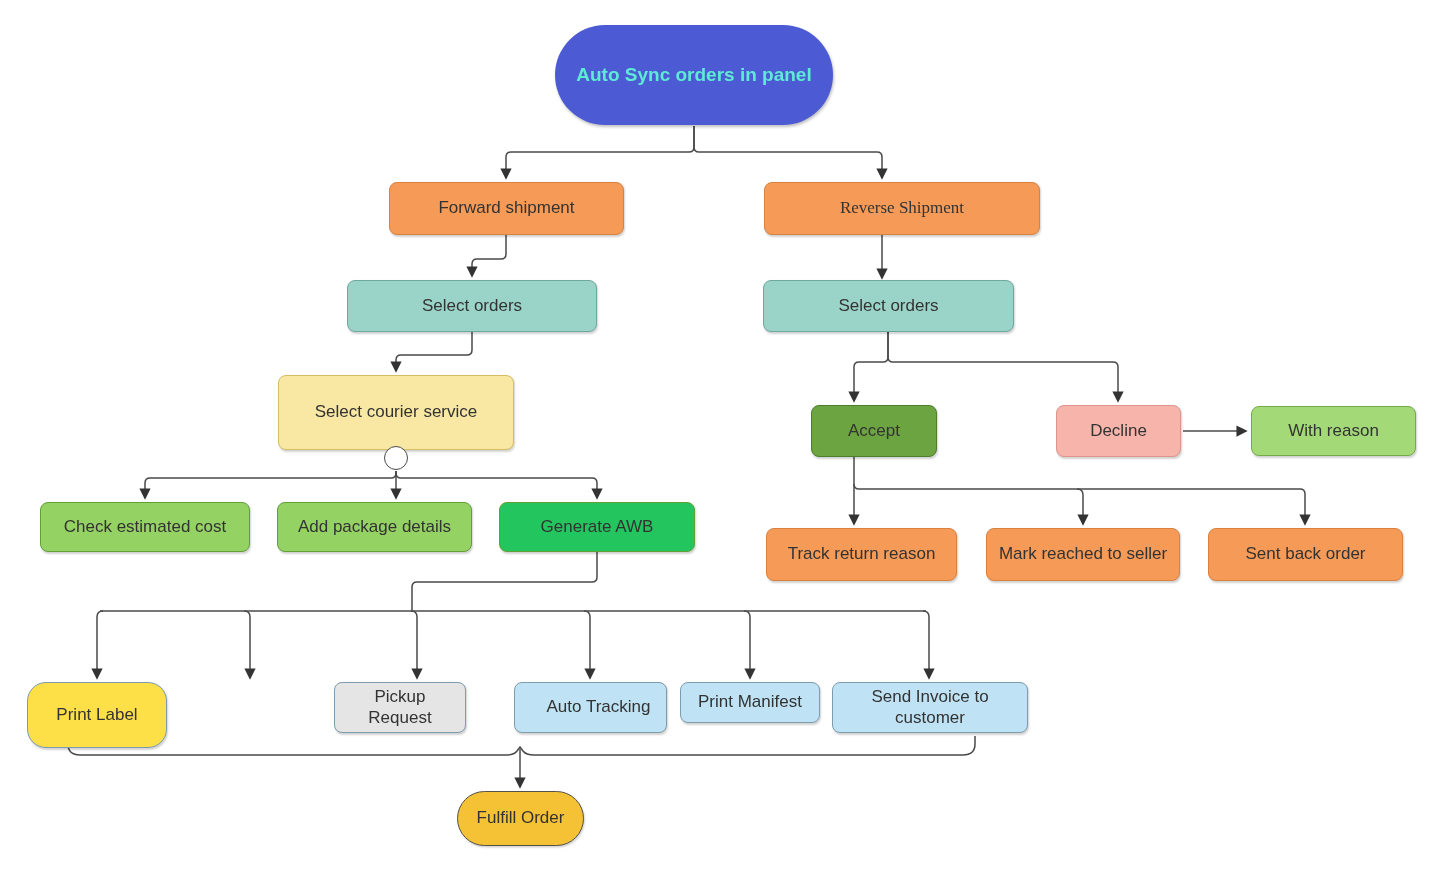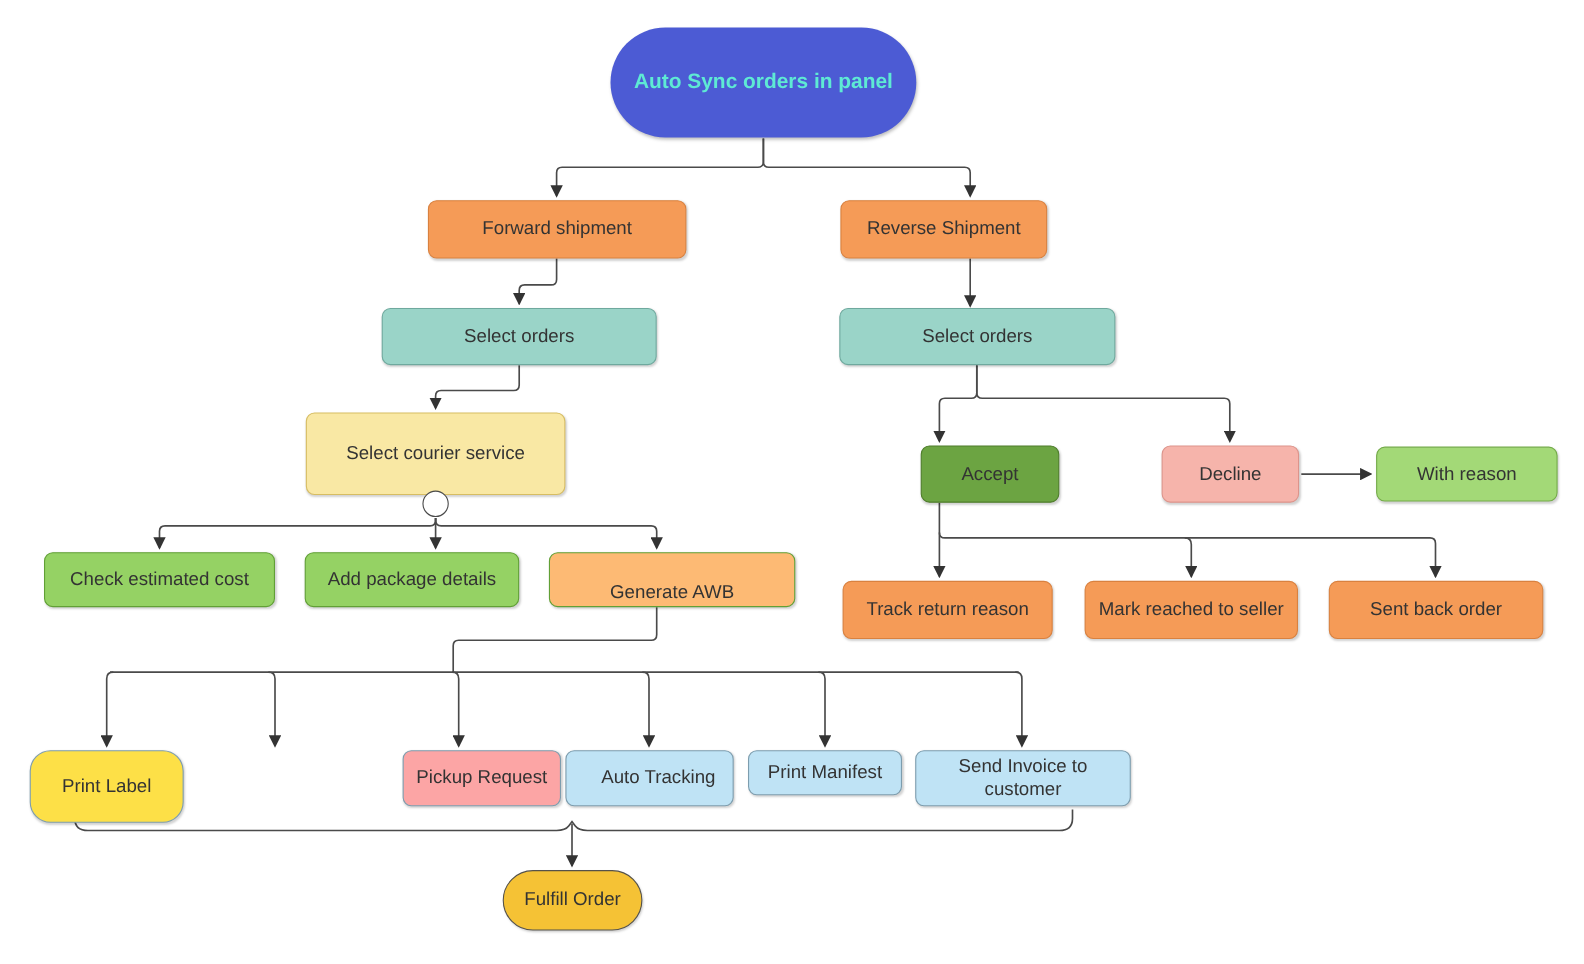--- a/index.html
+++ b/index.html
@@ -70,21 +70,21 @@
   </svg>
 
   <div class="node pill start" style="left: 555px; top: 25px; width: 278px; height: 100px; background-color: rgb(76, 91, 212); color: #5eead4;">
     <span>Auto Sync orders in panel</span>
   </div>
 
   <div class="node" style="left: 389px; top: 182px; width: 235px; height: 53px; background-color: rgb(245, 155, 87); border-color: rgb(217, 129, 63);">
     <span>Forward shipment</span>
   </div>
 
-  <div class="node" style="left: 764px; top: 182px; width: 188px; height: 53px; background-color: rgb(245, 155, 87); border-color: rgb(217, 129, 63);">
+  <div class="node" style="left: 764px; top: 182px; width: 276px; height: 53px; background-color: rgb(245, 155, 87); border-color: rgb(217, 129, 63); font-family: Liberation Serif, serif;">
     <span>Reverse Shipment</span>
   </div>
 
   <div class="node" style="left: 347px; top: 280px; width: 250px; height: 52px; background-color: rgb(154, 212, 200); border-color: rgb(111, 169, 158);">
     <span>Select orders</span>
   </div>
 
   <div class="node" style="left: 763px; top: 280px; width: 251px; height: 52px; background-color: rgb(154, 212, 200); border-color: rgb(111, 169, 158);">
     <span>Select orders</span>
   </div>
@@ -96,25 +96,25 @@
   <div class="junction" style="left:384px;top:446px;width:24px;height:24px"></div>
 
   <div class="node" style="left: 40px; top: 502px; width: 210px; height: 50px; background-color: rgb(149, 210, 100); border-color: rgb(97, 160, 54);">
     <span>Check estimated cost</span>
   </div>
 
   <div class="node" style="left: 277px; top: 502px; width: 195px; height: 50px; background-color: rgb(149, 210, 100); border-color: rgb(97, 160, 54);">
     <span>Add package details</span>
   </div>
 
-  <div class="node" style="left: 499px; top: 502px; width: 224px; height: 50px; background-color: #fdba74; border-color: rgb(97, 160, 54); align-items: flex-end;">
+  <div class="node" style="left: 499px; top: 502px; width: 196px; height: 50px; background-color: #22c55e; border-color: rgb(97, 160, 54);">
     <span>Generate AWB</span>
   </div>
 
-  <div class="node" style="left: 837px; top: 405px; width: 126px; height: 52px; background-color: rgb(108, 164, 66); border-color: rgb(78, 125, 43);">
+  <div class="node" style="left: 811px; top: 405px; width: 126px; height: 52px; background-color: rgb(108, 164, 66); border-color: rgb(78, 125, 43);">
     <span>Accept</span>
   </div>
 
   <div class="node" style="left: 1056px; top: 405px; width: 125px; height: 52px; background-color: rgb(246, 180, 171); border-color: rgb(221, 148, 139);">
     <span>Decline</span>
   </div>
 
   <div class="node" style="left: 1251px; top: 406px; width: 165px; height: 50px; background-color: rgb(163, 217, 119); border-color: rgb(116, 171, 73);">
     <span>With reason</span>
   </div>
@@ -129,21 +129,21 @@
 
   <div class="node" style="left: 1208px; top: 528px; width: 195px; height: 53px; background-color: rgb(245, 155, 87); border-color: rgb(217, 129, 63);">
     <span>Sent back order</span>
   </div>
 
   <div class="node" style="left: 27px; top: 682px; width: 140px; height: 66px; background-color: #fde047; border-color: rgb(125, 157, 174); border-radius: 19px;">
     <span>Print Label</span>
   </div>
 
 
-  <div class="node" style="left: 334px; top: 682px; width: 144px; height: 51px; background-color: #fca5a5; border-color: rgb(125, 157, 174); margin-left: 32px;">
+  <div class="node" style="left: 334px; top: 682px; width: 132px; height: 51px; background-color: #e5e5e5; border-color: rgb(125, 157, 174);">
     <span>Pickup Request</span>
   </div>
 
   <div class="node" style="left: 514px; top: 682px; width: 153px; height: 51px; background-color: rgb(191, 227, 245); border-color: rgb(125, 157, 174); padding-left: 24px;">
     <span>Auto Tracking</span>
   </div>
 
   <div class="node" style="left: 680px; top: 682px; width: 140px; height: 41px; background-color: rgb(191, 227, 245); border-color: rgb(125, 157, 174);">
     <span>Print Manifest</span>
   </div>

